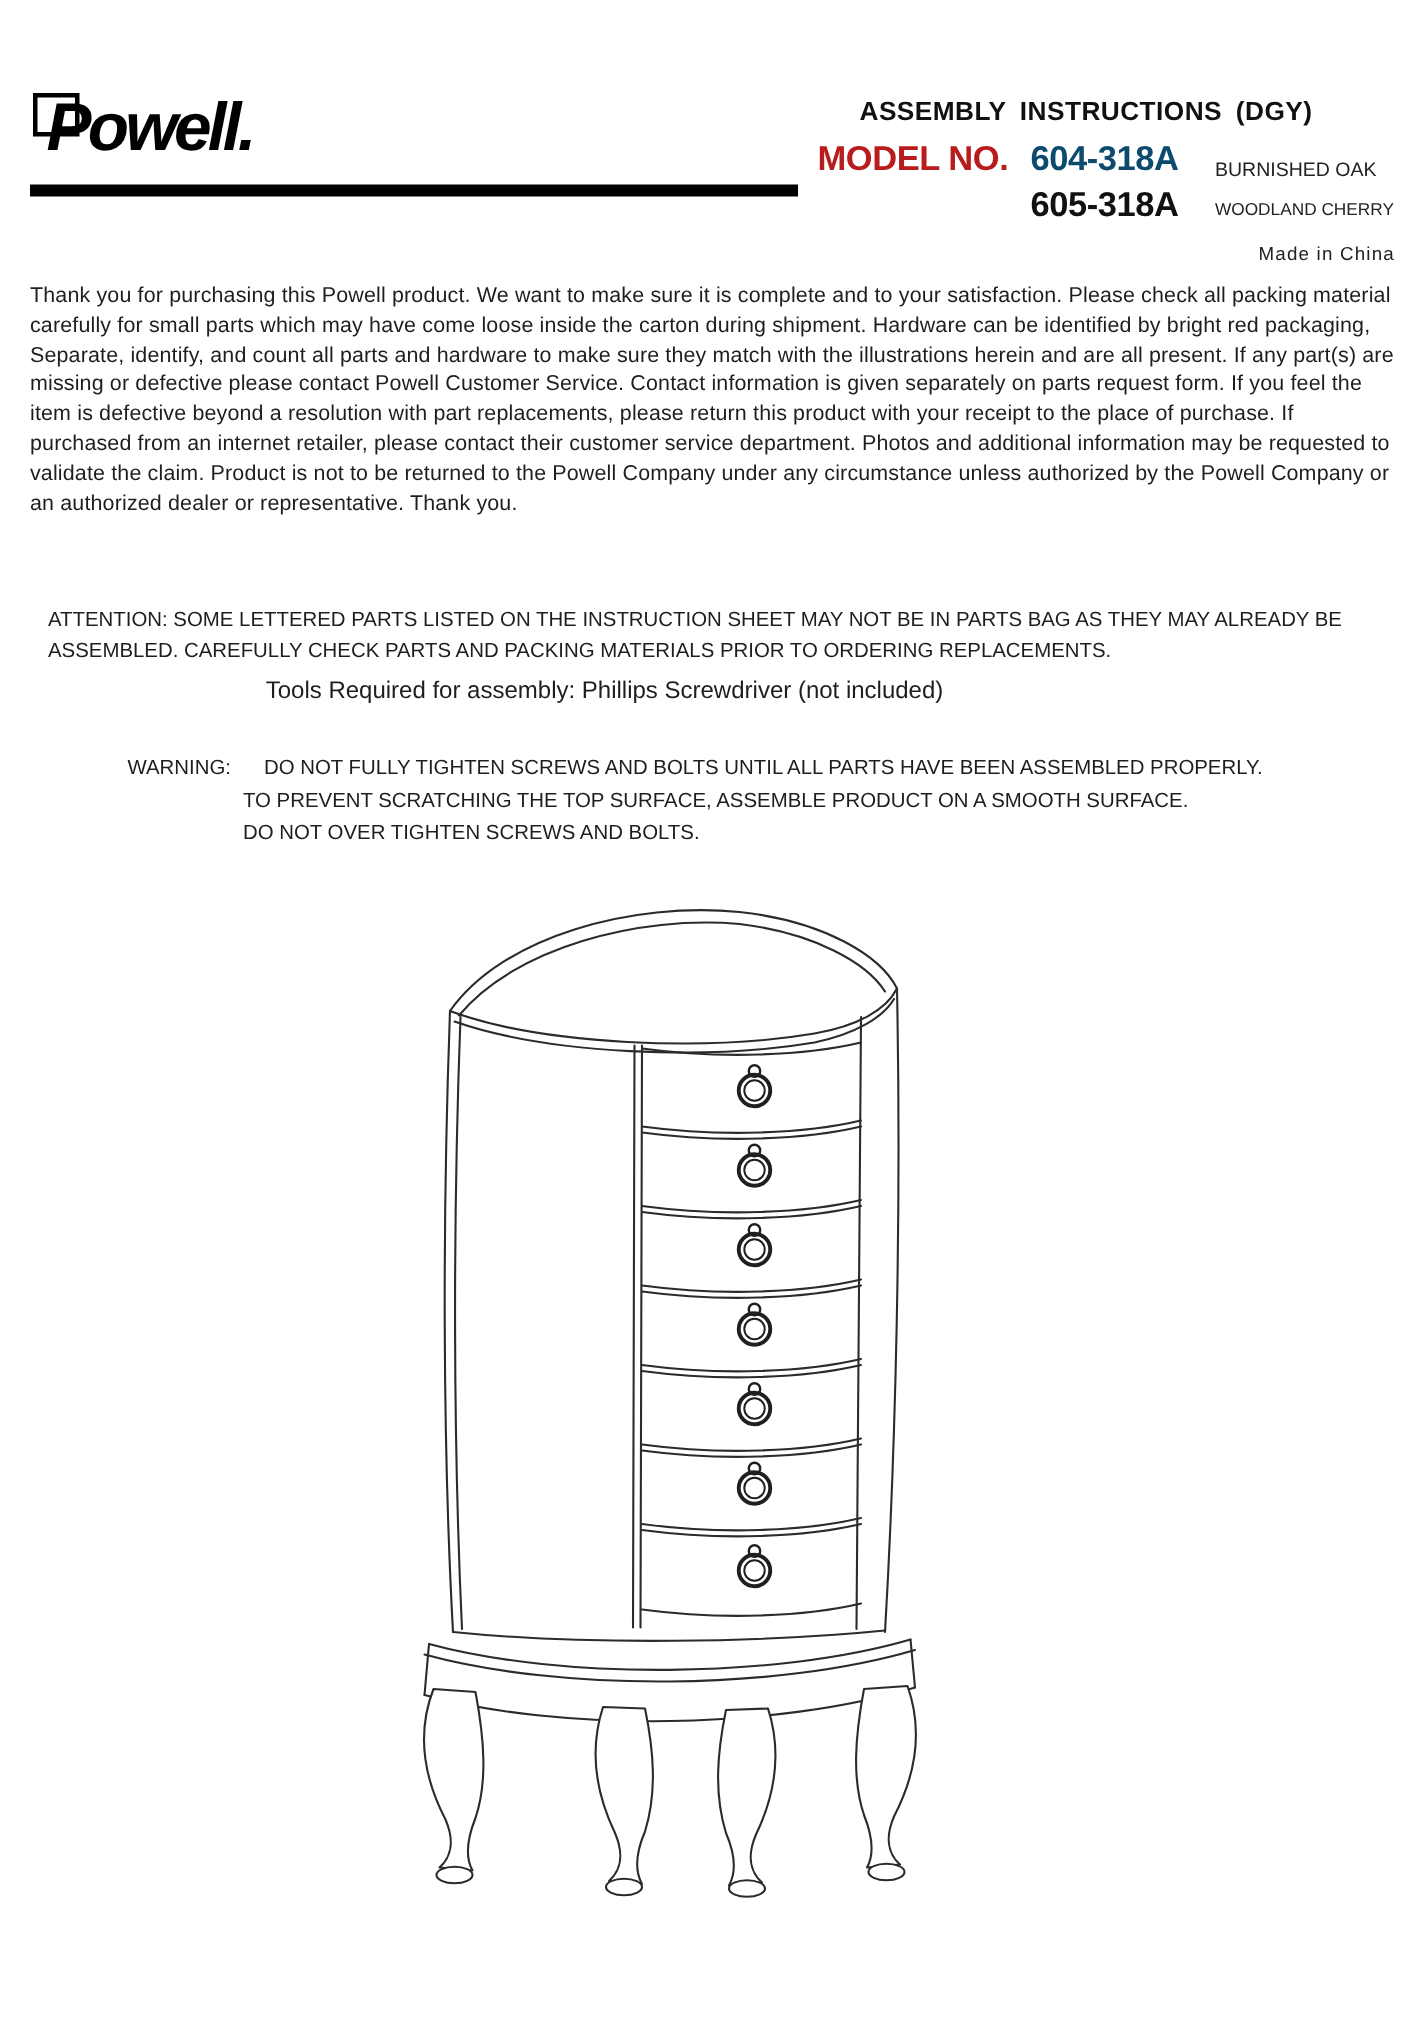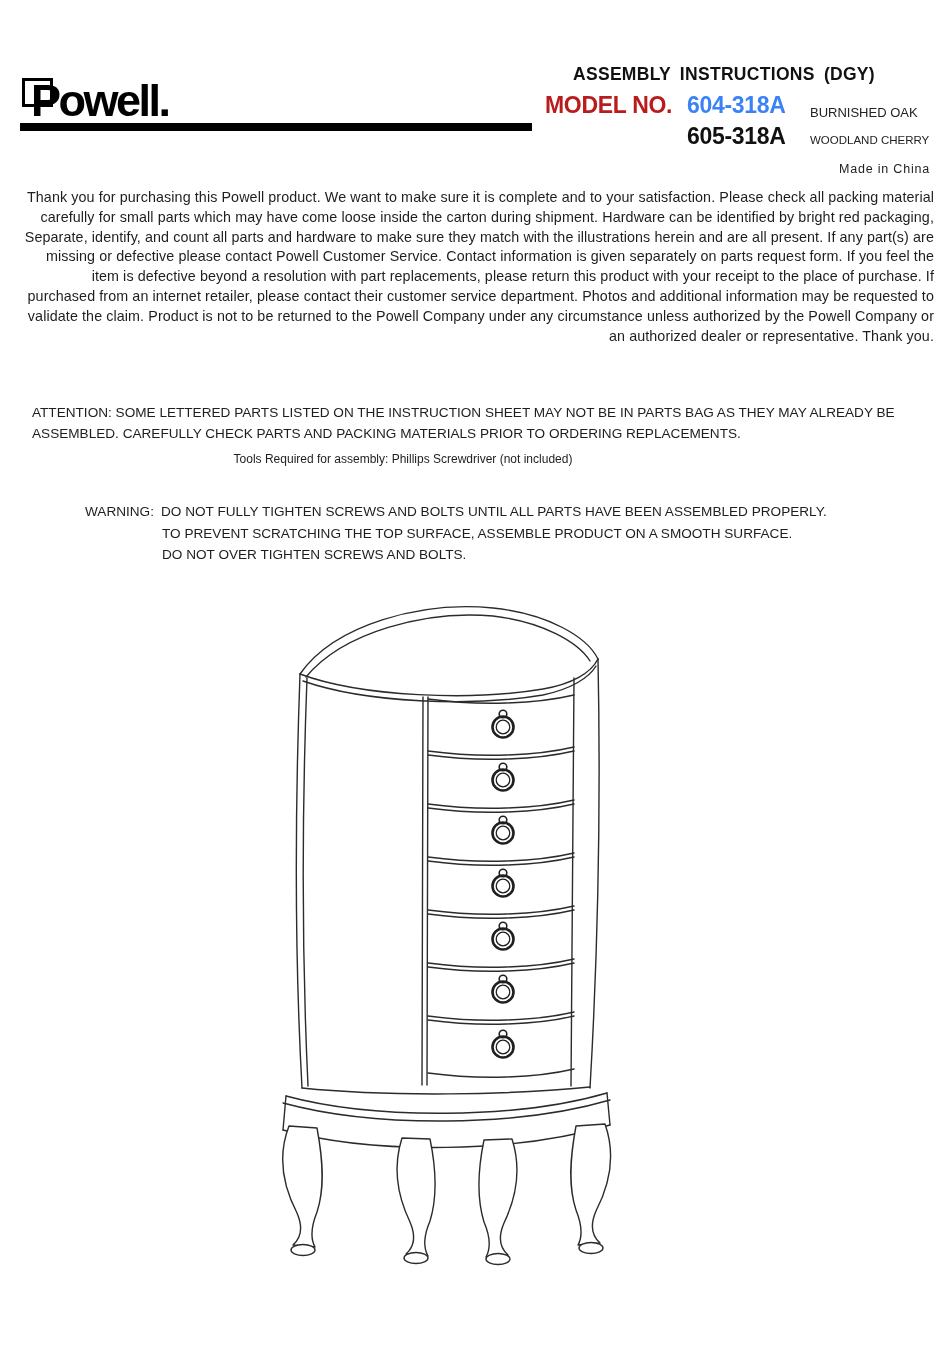--- a/index.html
+++ b/index.html
@@ -1,54 +1,54 @@
 <!DOCTYPE html>
 <html><head>
 <meta charset="utf-8">
 <style>
   html, body { margin:0; padding:0; background:#ffffff; }
   .page {
     position:relative; width:950px; height:1361px; background:#ffffff;
     font-family:"Liberation Sans", sans-serif; color:#1e1e1e; overflow:hidden;
   }
   
-  .logo { position:absolute; left:22px; top:76px; width:200px; height:58px; }
+  .logo { position:absolute; left:22px; top:60px; width:200px; height:58px;font-style:italic; }
   .logo-mark { position:absolute; left:0; top:2px; width:25px; height:23px; border:3.5px solid #000; }
   .logo-text {
     position:absolute; left:9px; top:2px; font-size:45px; font-weight:900;
     letter-spacing:-2.5px; line-height:1; color:#000;
   }
   .rule { position:absolute; left:20px; top:123px; width:512px; height:7.5px; background:#000; }
   .doc-title {
     position:absolute; left:545px; top:64px; font-size:17.5px; font-weight:bold;
     letter-spacing:.3px; word-spacing:4px; color:#111;margin-left:28px;
   }
   .model-label { position:absolute; left:545px; top:92px; font-size:23px; font-weight:bold; color:#b91c1c; letter-spacing:-.3px; }
-  .model-1 { position:absolute; left:687px; top:92px; font-size:23px; font-weight:bold; color:#3b82f6; letter-spacing:-.3px; }
+  .model-1 { position:absolute; left:687px; top:92px; font-size:23px; font-weight:bold; color:#0c4a6e; letter-spacing:-.3px; }
   .model-2 { position:absolute; left:687px; top:123px; font-size:23px; font-weight:bold; color:#111; letter-spacing:-.3px; }
   .finish-1 { position:absolute; left:810px; top:105px; font-size:13px; color:#222; }
   .finish-2 { position:absolute; left:810px; top:134px; font-size:11.5px; color:#222; }
   .origin { position:absolute; right:20px; top:162px; font-size:12.5px; letter-spacing:.8px; color:#222; }
   
   .intro {
     position:absolute; left:20px; top:188px; width:914px; margin:0;
-    font-size:14.3px; line-height:19.8px; letter-spacing:.1px;text-align:right;
+    font-size:14.3px; line-height:19.8px; letter-spacing:.1px;
   }
   .attention {
     position:absolute; left:20px; top:391px; width:914px; margin:12px;
     font-size:13.6px; line-height:20.8px;
   }
   .tools {
     position:absolute; left:0; top:452px; width:806px; margin:0;
-    text-align:center; font-size:12px;
+    text-align:center; font-size:16px;
   }
   .warning { position:absolute; left:85px; top:501px; font-size:13.6px; line-height:21.6px; }
   .wline { padding-left:77px; }
   .wline.first { padding-left:0; }
-  .wlabel { margin-right:7px; }
+  .wlabel { margin-right:22px; }
   
   .figure { position:absolute; left:280px; top:596px; width:338px; height:678px; margin:0; }
 </style>
 </head>
 <body>
 
 <div class="page">
 
   <header>
     <div class="logo">

